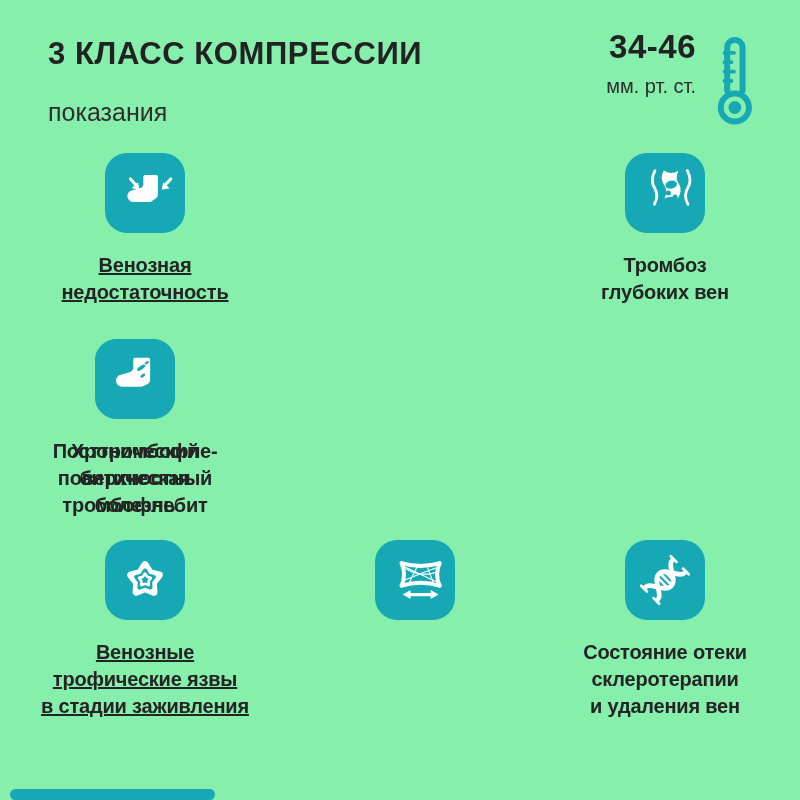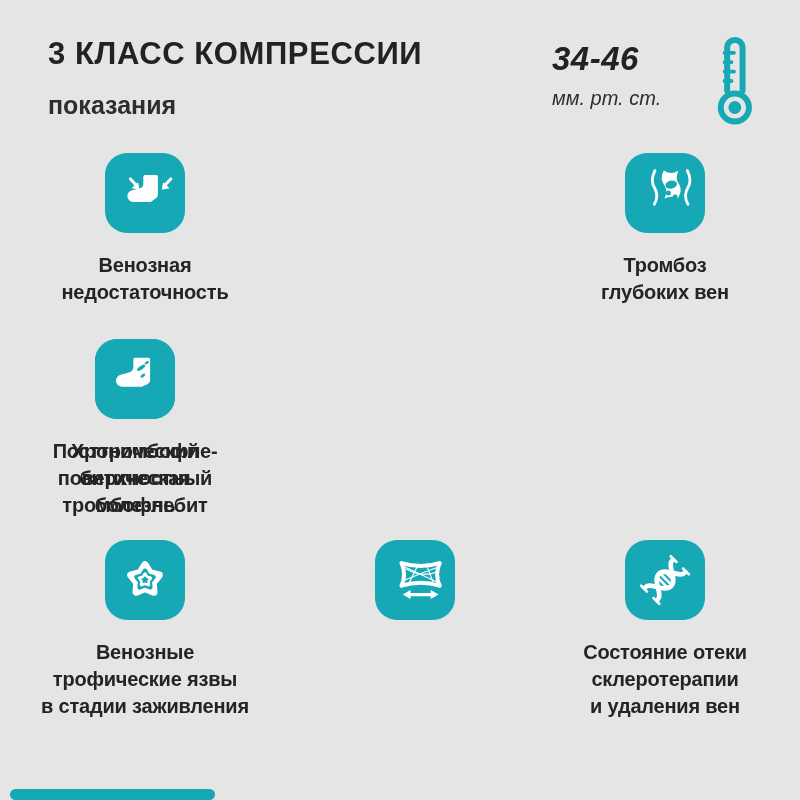--- a/index.html
+++ b/index.html
@@ -1,40 +1,40 @@
 <!DOCTYPE html>
 <html><head>
 <meta charset="utf-8">
 <style>
   html,body{margin:0;padding:0;background:#fff;}
   .page{
-    position:relative;width:800px;height:800px;background:#e5e5e5;
+    position:relative;width:800px;height:800px;background:#86efac;
     font-family:"Liberation Sans",sans-serif;color:#242424;overflow:hidden;
   }
   
   .header-left{position:absolute;left:48px;top:36px;}
   .title{font-size:31px;font-weight:700;letter-spacing:.6px;color:#222;line-height:1.15;}
-  .subtitle{font-size:25px;font-weight:700;color:#2e2e2e;margin-top:19px;}
-  .pressure{position:absolute;left:552px;top:40px;width:144px;text-align:left;font-style:italic;}
+  .subtitle{font-size:25px;font-weight:400;color:#2e2e2e;margin-top:26px;}
+  .pressure{position:absolute;left:552px;top:28px;width:144px;text-align:right;}
   .pressure-value{font-size:33px;font-weight:700;color:#222;letter-spacing:.5px;}
   .pressure-unit{font-size:20px;font-weight:400;color:#2e2e2e;margin-top:9px;}
   .thermo{position:absolute;left:708px;top:34px;}
   
   .cell{position:absolute;width:270px;display:flex;flex-direction:column;align-items:center;}
   .tile{
     width:80px;height:80px;border-radius:22px;background:#16a8b5;
     display:flex;align-items:center;justify-content:center;flex:0 0 auto;
   }
   .tile svg{display:block;}
   .label{
     margin-top:19px;font-size:20px;font-weight:700;color:#242424;
     text-align:center;line-height:27px;white-space:pre-line;letter-spacing:-0.2px;
   }
   .r1{top:153px;} .r2{top:339px;} .r3{top:540px;}
-  .c1{left:10px;} .c2{left:280px;} .c3{left:530px;justify-content:center;}
+  .c1{left:10px;text-decoration:underline;} .c2{left:280px;} .c3{left:530px;justify-content:center;}
   
   .footer-bar{
     position:absolute;left:10px;top:789px;width:205px;height:11px;
     border-radius:6px;background:#16a8b5;
   }
 </style>
 </head>
 <body>
 
 <div class="page">

